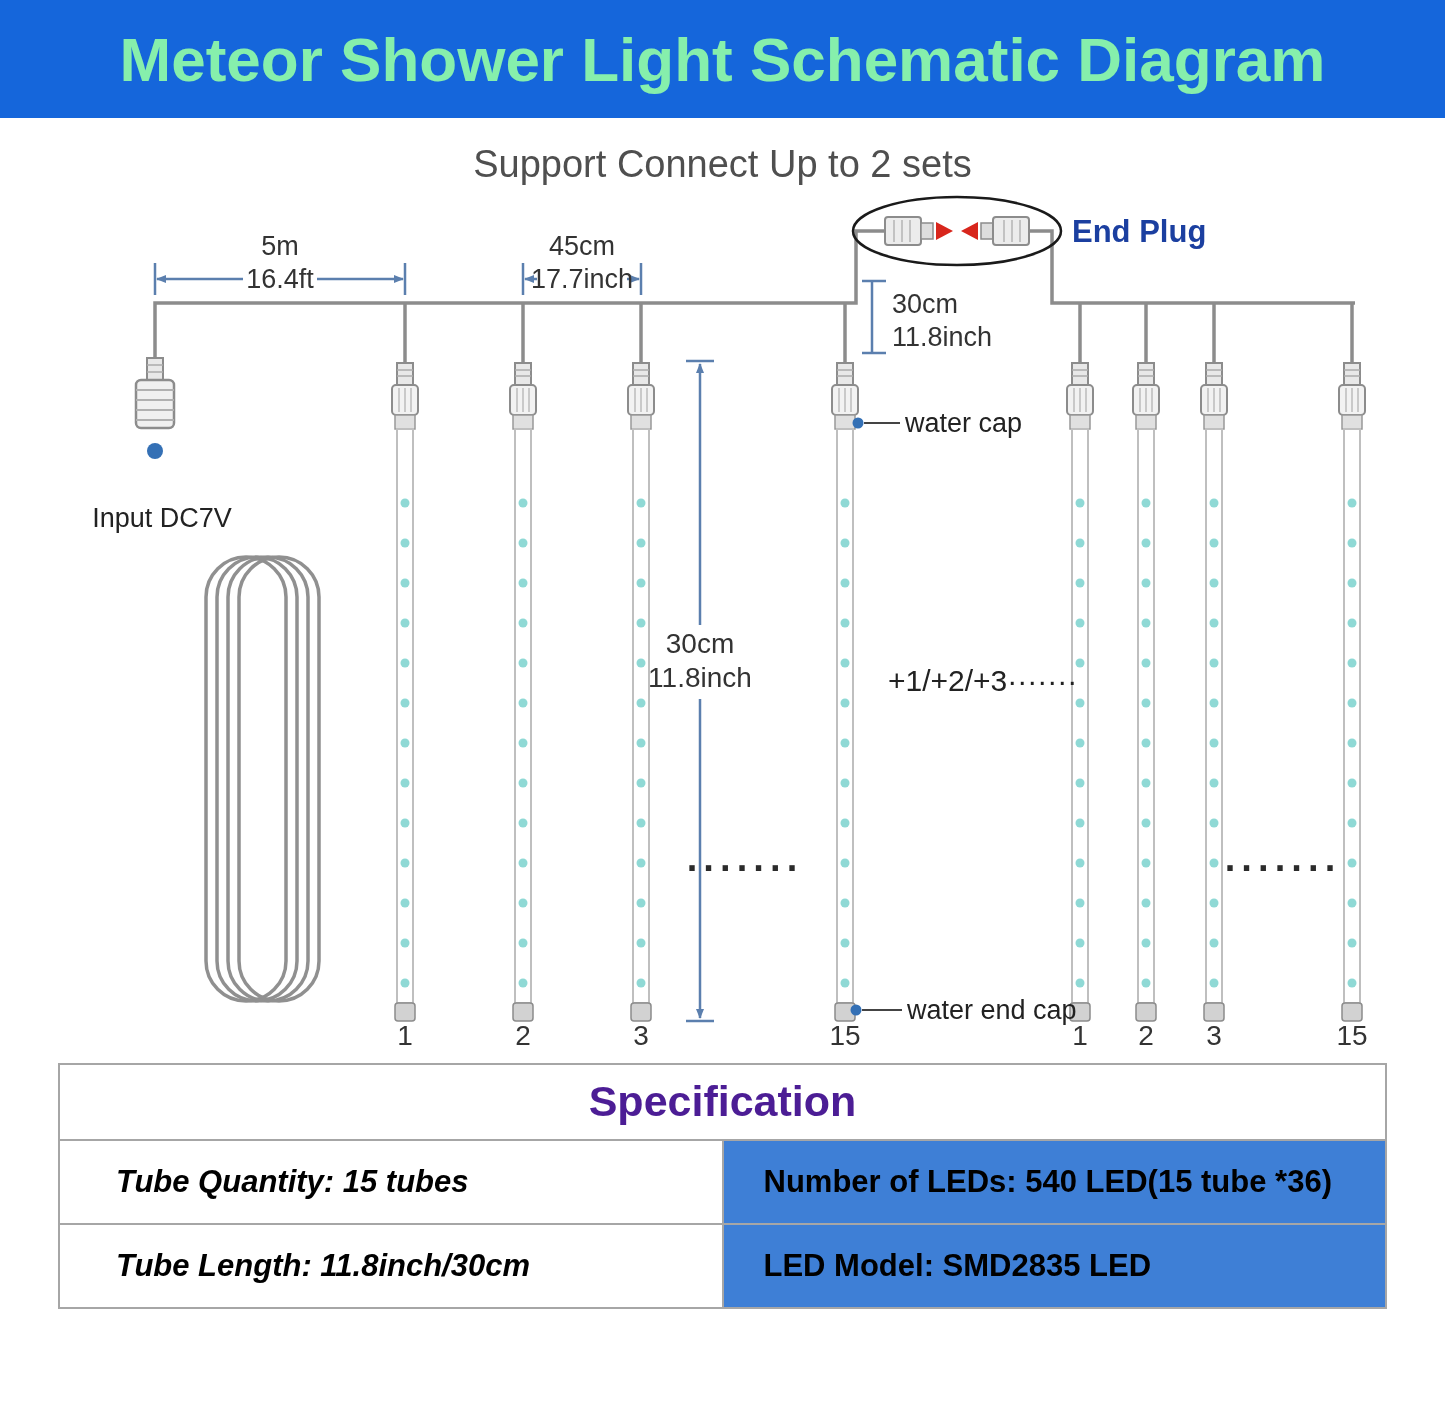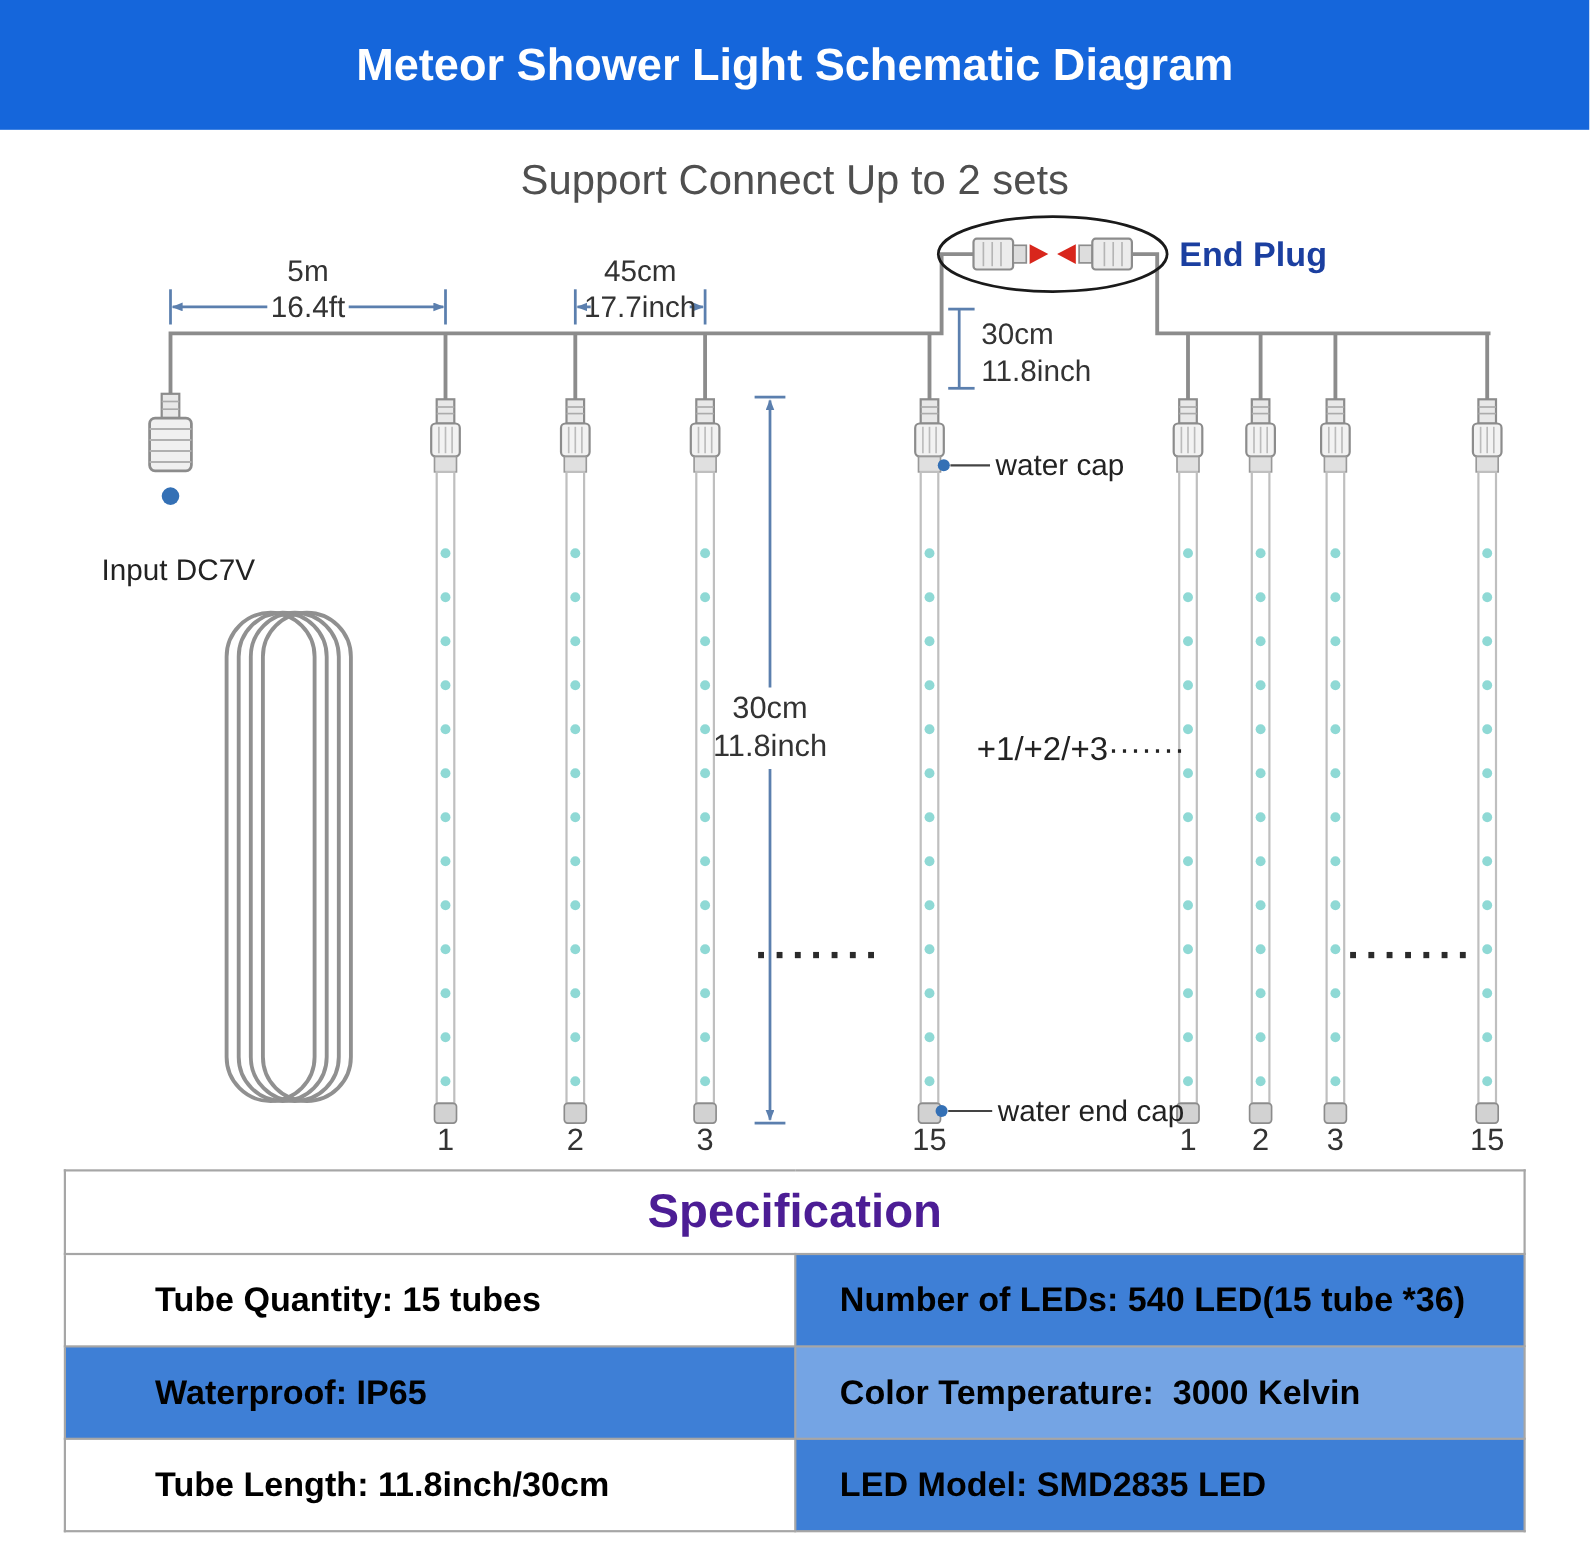--- a/index.html
+++ b/index.html
@@ -1,31 +1,31 @@
 <!DOCTYPE html>
 <html><head>
 <meta charset="utf-8">
 <style>
   html,body{margin:0;padding:0;background:#ffffff;}
   body{width:1445px;height:1424px;font-family:"Liberation Sans",sans-serif;overflow:hidden;}
   .banner{height:118px;background:#1566db;display:flex;align-items:center;justify-content:center;}
-  .banner h1{margin:0;color:#ffffff;font-size:41px;font-weight:800;letter-spacing:0;}
+  .banner h1{margin:0;color:#86efac;font-size:62px;font-weight:800;letter-spacing:0;}
   .subtitles{text-align:center;padding-top:23px;color:#4f4f4f;font-size:38px;line-height:1.26;}
   svg.diagram{display:block;}
   .dim-text{font-size:27px;fill:#333333;}
   .label-text{font-size:27px;fill:#222222;}
   .big-label{font-size:30px;fill:#222222;}
   .dots-text{font-size:38px;font-weight:bold;fill:#2b2b2b;letter-spacing:4px;}
   .tube-num{font-size:28px;fill:#333333;}
   .endplug-label{font-size:31px;font-weight:bold;fill:#1b3fa0;}
   .spec-table{margin:12px 58px 0;border-collapse:collapse;width:1329px;table-layout:fixed;}
   .spec-table th,.spec-table td{border:2px solid #a6a6a6;font-weight:bold;color:#000;white-space:pre-wrap;}
   .spec-table th{height:72px;font-size:43px;color:#4c1d95;background:#ffffff;text-align:center;}
   .spec-table td{height:80px;font-size:31px;text-align:left;}
-  td.col-left{padding-left:81px;}
+  td.col-left{padding-left:56px;font-style:italic;}
   td.col-right{padding-left:40px;}
   .c-white{background:#ffffff;}
   .c-blue{background:#3e7fd6;}
   .c-lblue{background:#74a4e4;}
 </style>
 </head>
 <body>
 
 <div class="banner">
   <h1>Meteor Shower Light Schematic Diagram</h1>
@@ -188,21 +188,17 @@
     <tr>
       <th colspan="2">Specification</th>
     </tr>
   </thead>
   <tbody>
     <tr>
       <td class="col-left c-white">Tube Quantity: 15 tubes</td>
       <td class="col-right c-blue">Number of LEDs: 540 LED(15 tube *36)</td>
     </tr>
     <tr>
-      <td class="col-left c-blue">Waterproof: IP65</td>
-      <td class="col-right c-lblue">Color Temperature:  3000 Kelvin</td>
-    </tr>
-    <tr>
       <td class="col-left c-white">Tube Length: 11.8inch/30cm</td>
       <td class="col-right c-blue">LED Model: SMD2835 LED</td>
     </tr>
   </tbody>
 </table>
 
 </body></html>

